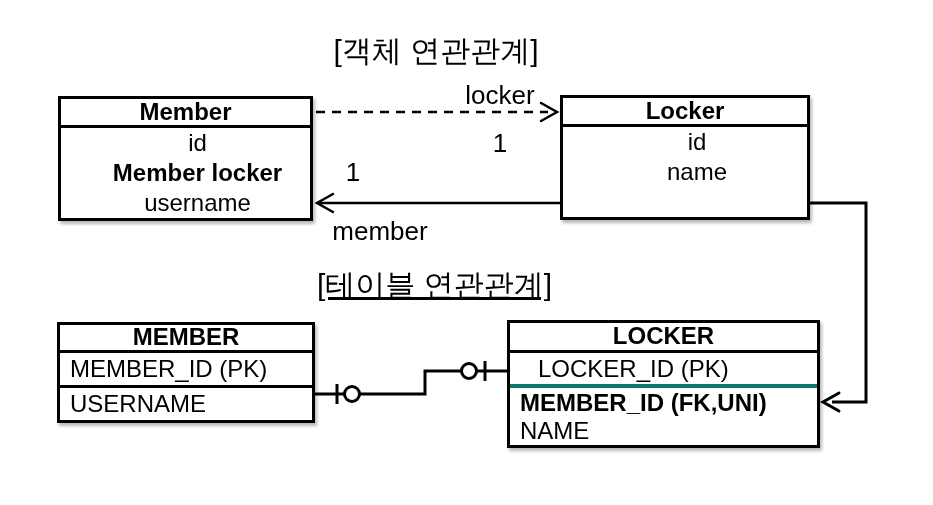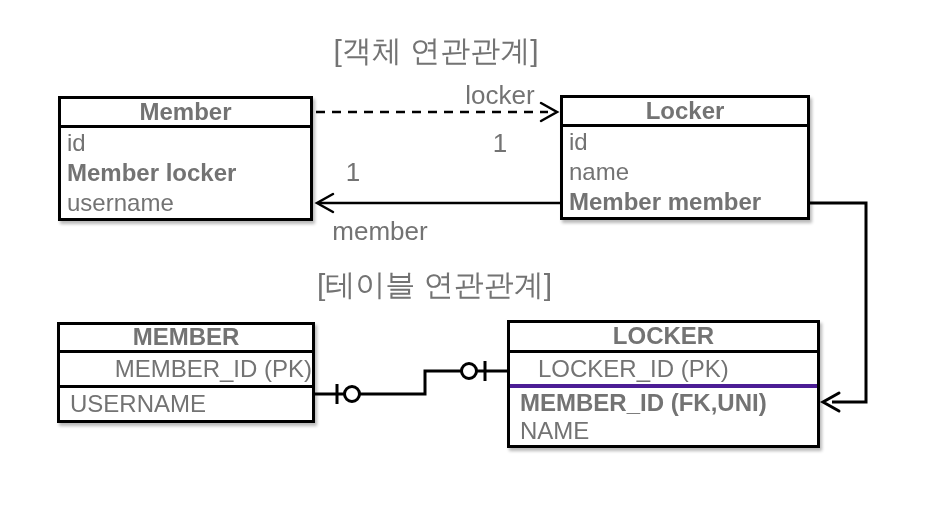--- a/index.html
+++ b/index.html
@@ -1,21 +1,21 @@
 <!DOCTYPE html>
 <html><head>
 <meta charset="utf-8">
 <style>
   html, body { margin: 0; padding: 0; background: #ffffff; }
   #screenshot {
     position: relative;
     width: 933px; height: 505px;
     background: #ffffff;
     font-family: "Liberation Sans", sans-serif;
-    color: #737373;
+    color: #000000;
     overflow: hidden;
   }
   .svg-layer { position: absolute; left: 0; top: 0; pointer-events: none; }
 
   
   .label { position: absolute; text-align: center; white-space: nowrap; line-height: 1.1; }
   .section-title { font-size: 30px; }
   .role-label { font-size: 26px; }
   .card-label { font-size: 26px; }
 
@@ -27,27 +27,27 @@
     box-sizing: border-box;
     box-shadow: 2px 3px 3px rgba(0,0,0,0.28);
   }
   .box .hdr {
     border-bottom: 3px solid #000;
     font-weight: bold;
     text-align: center;
     font-size: 24px;
   }
   .uml .hdr { height: 26px; line-height: 25px; }
-  .uml .row { height: 30px; line-height: 30px; font-size: 24px; padding-left: 6px; }
+  .uml .row { height: 30px; line-height: 30px; font-size: 24px; padding-left: 24px; text-align: center; }
 
   
   .tbl .hdr { height: 25px; line-height: 24px; }
   .tbl .row { font-size: 24px; padding-left: 10px; }
   .tbl .row.sep { border-top: 3px solid #000; }
-  .tbl .row.thicksep { border-top: 4px solid #4c1d95; }
+  .tbl .row.thicksep { border-top: 4px solid #0f766e; }
 
   .bold { font-weight: bold; }
 </style>
 </head>
 <body>
 
 <div id="screenshot">
 
   <svg class="svg-layer" width="933" height="505" viewBox="0 0 933 505">
     <g>
@@ -65,44 +65,43 @@
     <g>
       <path d="M315 394 H425 V371 H507" stroke="#000" stroke-width="3" fill="none"></path>
       <path d="M337 384 V404" stroke="#000" stroke-width="3"></path>
       <circle cx="352" cy="394" r="7.5" fill="#fff" stroke="#000" stroke-width="3"></circle>
       <circle cx="469" cy="371" r="7.5" fill="#fff" stroke="#000" stroke-width="3"></circle>
       <path d="M485 361 V381" stroke="#000" stroke-width="3"></path>
     </g>
   </svg>
 
   <div class="label section-title" style="left:320px; top:34px; width:232px;">[객체 연관관계]</div>
-  <div class="label section-title" style="left:317px; top:268px; width:235px;">[테이블 연관관계]</div>
+  <div class="label section-title" style="left:317px; top:268px; width:235px;text-decoration:underline;">[테이블 연관관계]</div>
 
   <div class="label role-label" style="left:455px; top:81px; width:90px;">locker</div>
   <div class="label card-label" style="left:485px; top:129px; width:30px;">1</div>
   <div class="label card-label" style="left:338px; top:158px; width:30px;">1</div>
   <div class="label role-label" style="left:325px; top:217px; width:110px;">member</div>
 
   <div class="box uml" style="left:58px; top:96px; width:255px; height:125px;">
     <div class="hdr">Member</div>
     <div class="row">id</div>
     <div class="row bold">Member locker</div>
     <div class="row">username</div>
   </div>
 
   <div class="box uml" style="left:560px; top:95px; width:250px; height:125px;">
     <div class="hdr">Locker</div>
     <div class="row">id</div>
     <div class="row">name</div>
-    <div class="row bold">Member member</div>
   </div>
 
   <div class="box tbl" style="left:57px; top:322px; width:258px; height:101px;">
     <div class="hdr">MEMBER</div>
-    <div class="row" style="height:32px; line-height:32px;text-align:right;">MEMBER_ID (PK)</div>
+    <div class="row" style="height:32px; line-height:32px;">MEMBER_ID (PK)</div>
     <div class="row sep" style="height:32px; line-height:32px;">USERNAME</div>
   </div>
 
   <div class="box tbl" style="left:507px; top:320px; width:313px; height:128px;">
     <div class="hdr" style="height:27px; line-height:26px;">LOCKER</div>
     <div class="row" style="height:31px; line-height:31px;padding-left:28px;">LOCKER_ID (PK)</div>
     <div class="row thicksep bold" style="height:29px; line-height:29px;">MEMBER_ID (FK,UNI)</div>
     <div class="row" style="height:29px; line-height:28px;">NAME</div>
   </div>
 

